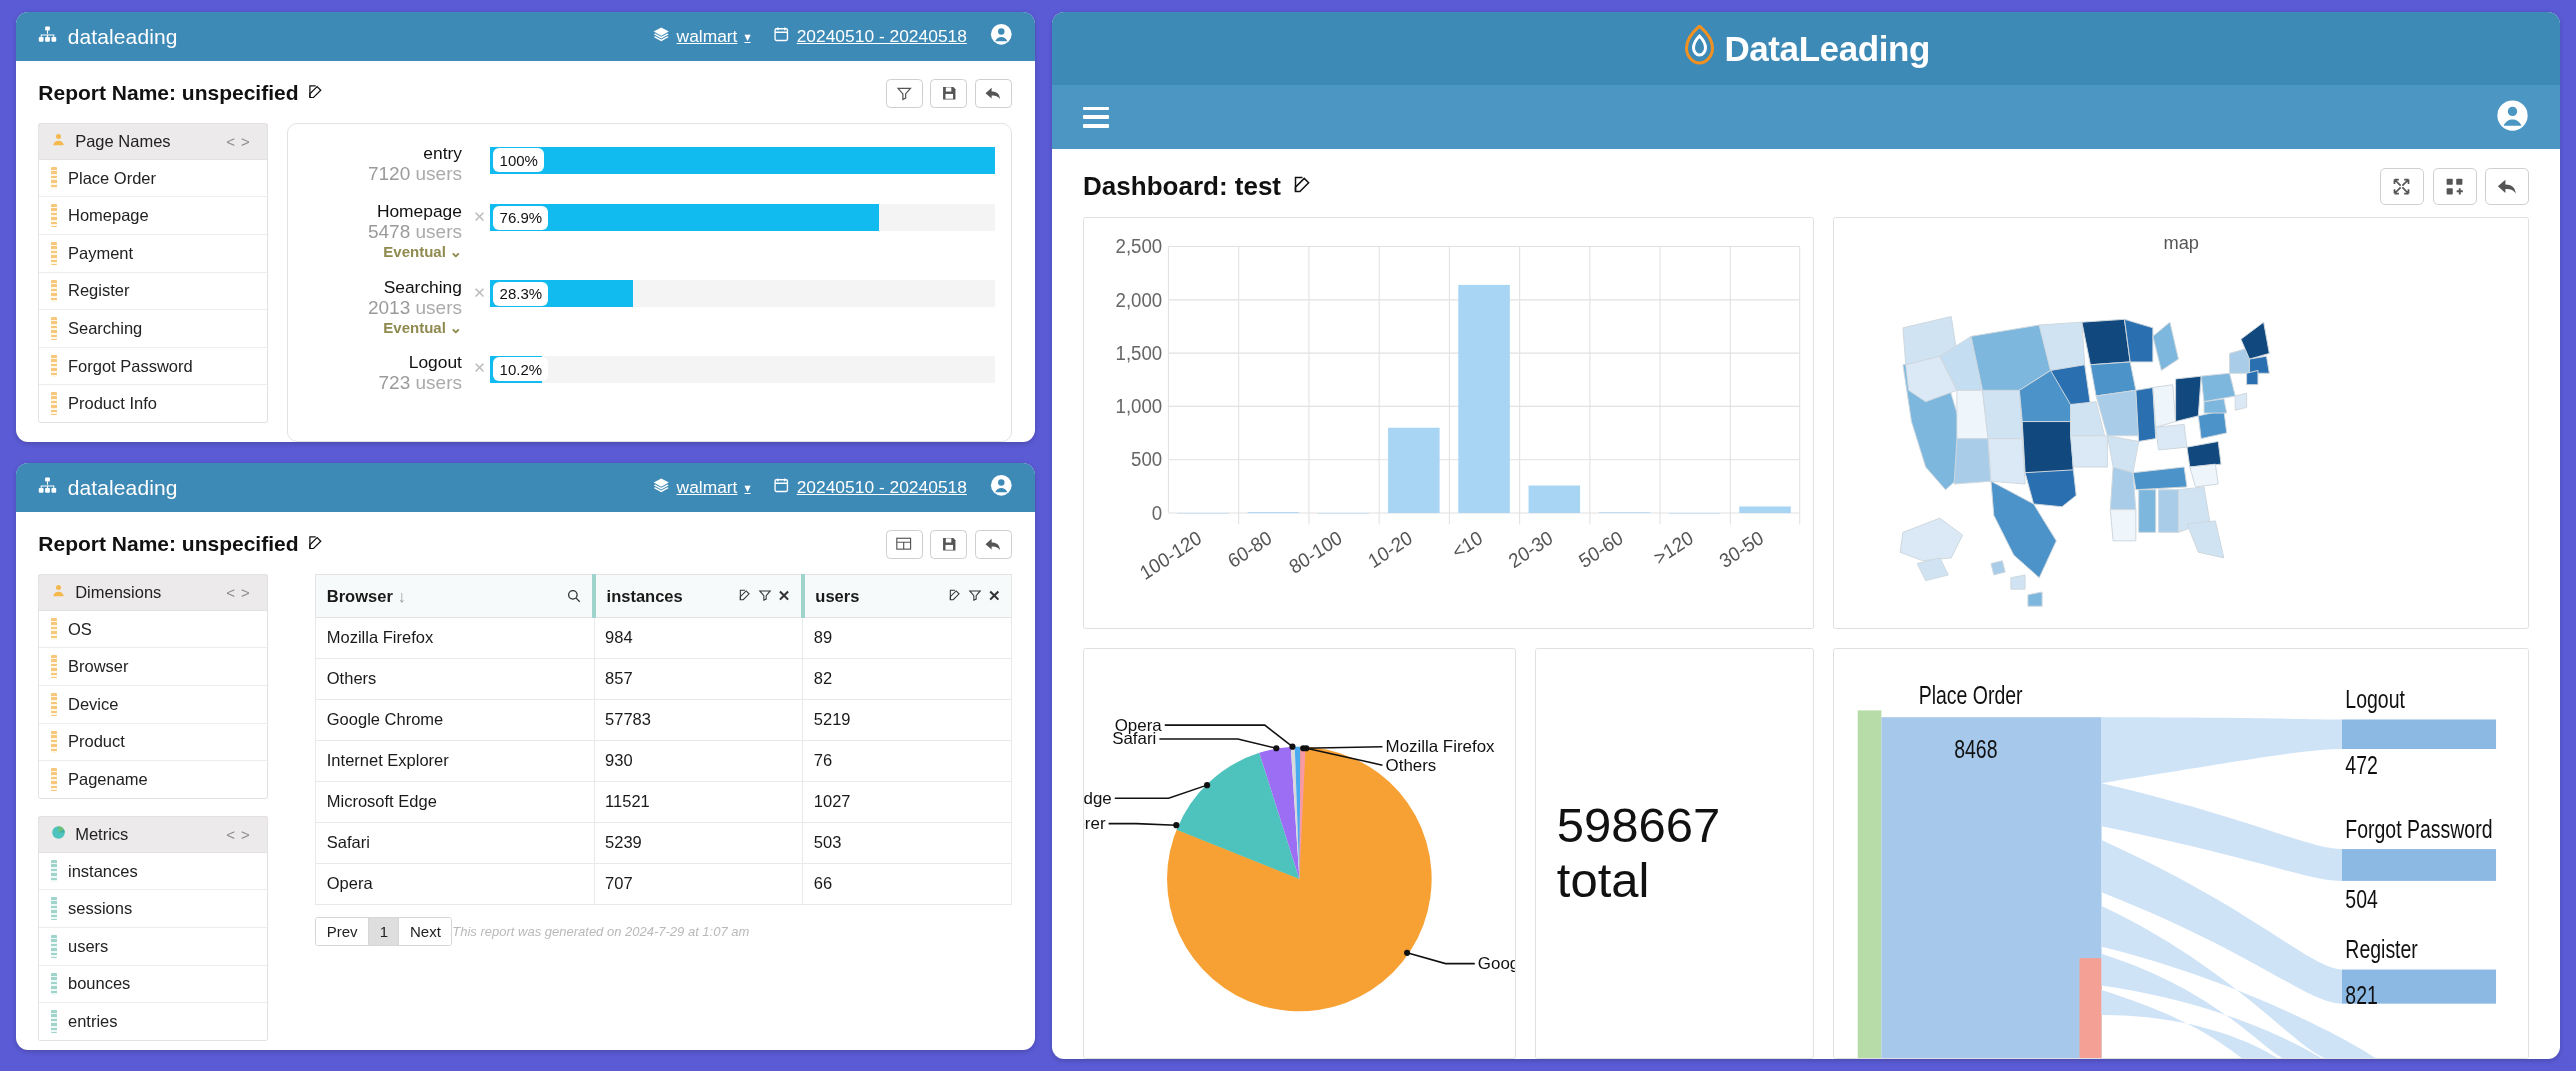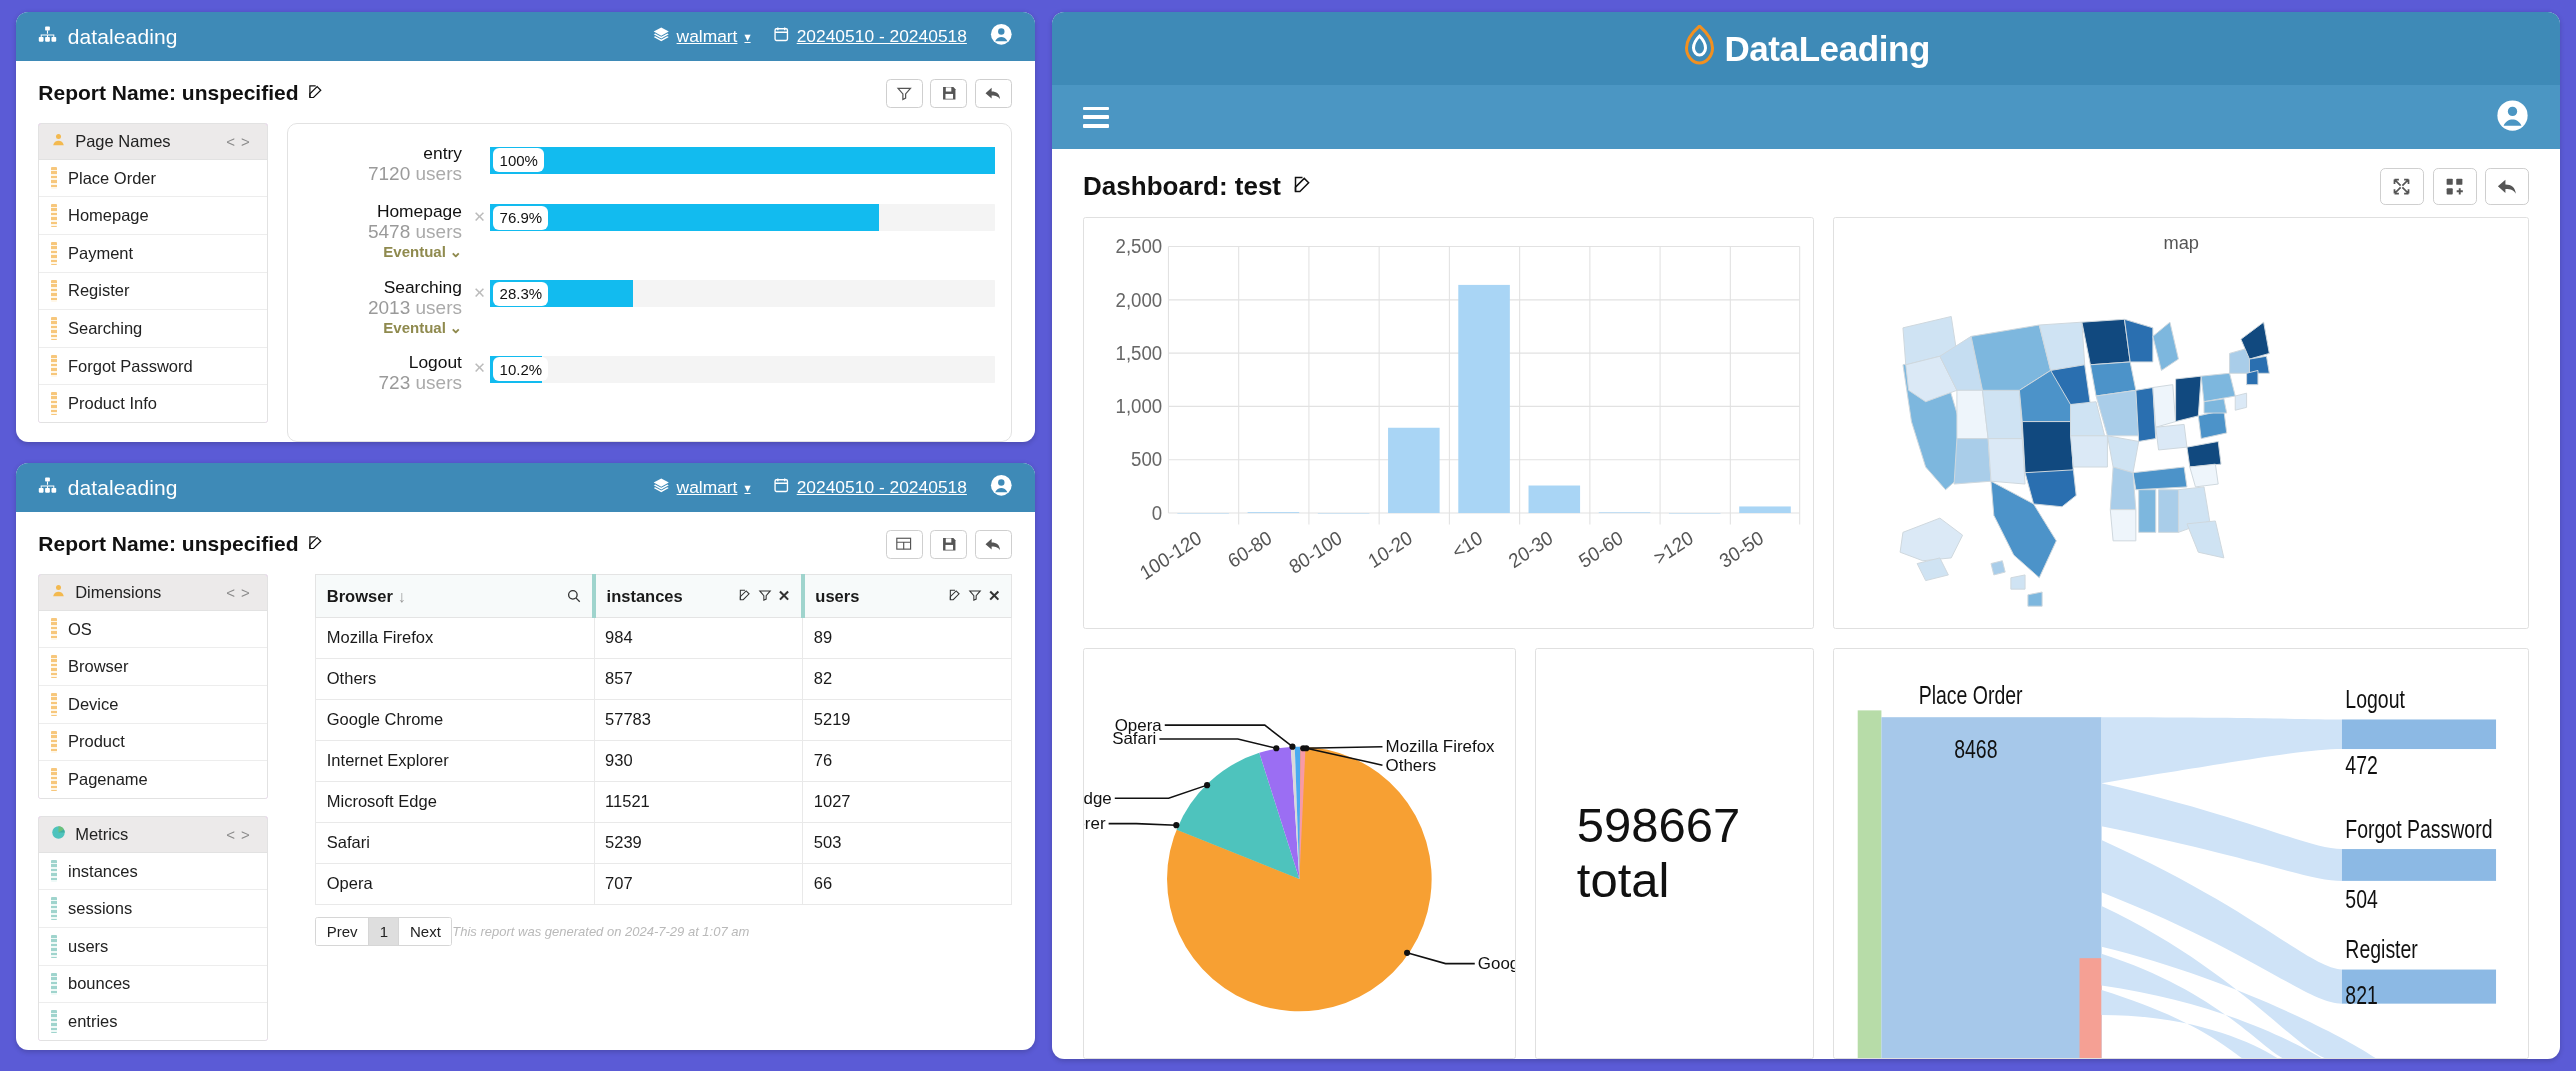--- a/index.html
+++ b/index.html
@@ -115,21 +115,21 @@
   .xlab { font-size: 21px; fill: #555; font-family: "Liberation Sans", sans-serif; }
   .grid-line { stroke: #e2e2e2; stroke-width: 1.2; }
   .bar-rect { fill: #a9d5f5; }
 
   
   .map-title { text-align: center; font-size: 18.3px; color: #555; padding-top: 14px; font-weight: 500;}
   .map-holder { width:100%; height: calc(100% - 40px); display:flex; align-items:center; justify-content:center;}
 
   
   .bignum { padding: 0 21px; height: 100%; display: flex; flex-direction: column; justify-content: center; }
-  .bignum-val { font-size: 49px; color: #111; line-height: 1.12; margin-left: 20px; }
+  .bignum-val { font-size: 49px; color: #111; line-height: 1.12; }
 
   
   .sank-holder { width:100%; height:100%; }
   .sank-lab { font-size: 23px; fill: #111; font-family: "Liberation Sans", sans-serif; }
   .sank-val { font-size: 23px; fill: #111; font-family: "Liberation Sans", sans-serif; }
 
   
   .pie-lab { font-size: 22px; fill: #111; font-family: "Liberation Sans", sans-serif; }
 </style>
 </head>

